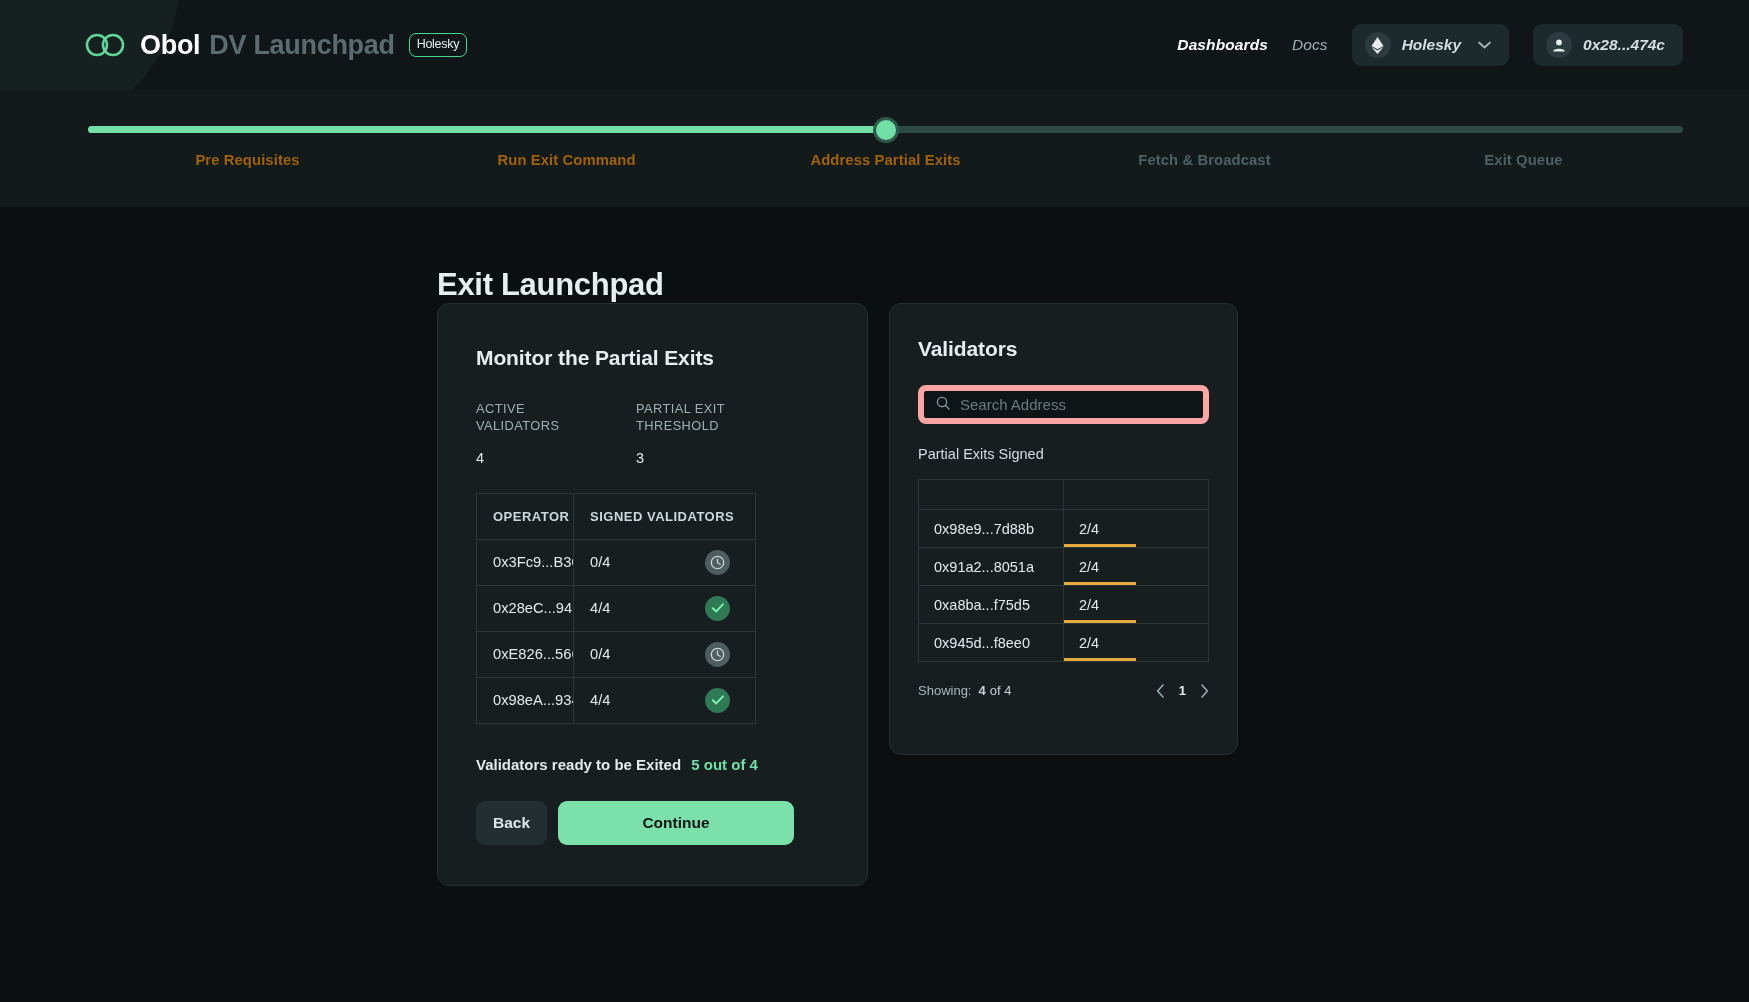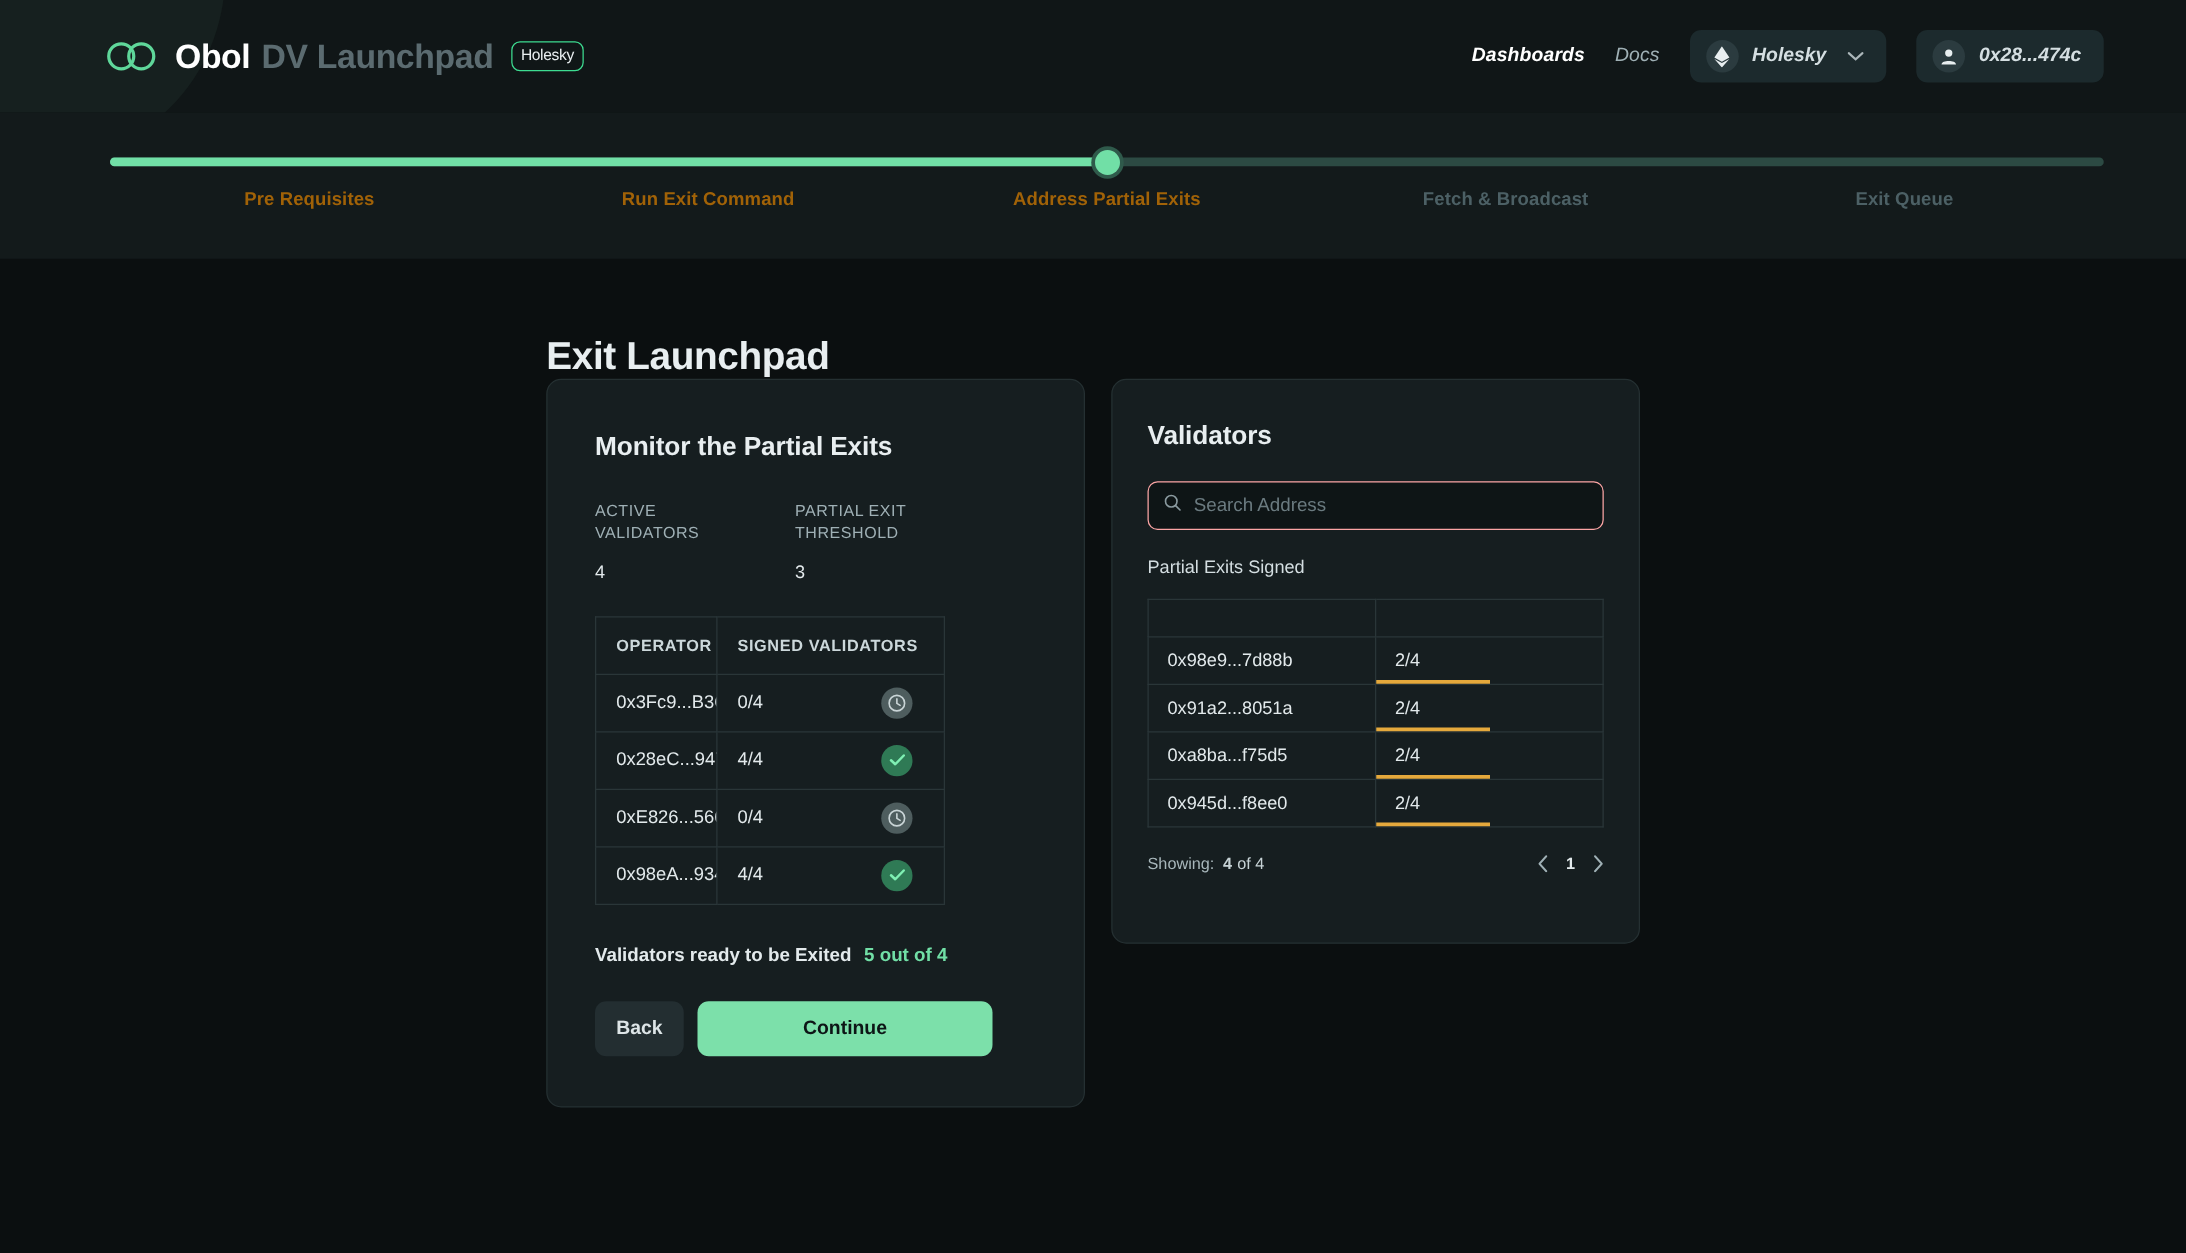--- a/index.html
+++ b/index.html
@@ -155,21 +155,21 @@
     gap: 21px;
     padding-left: 437px;
   }
 
   .card {
     background: #161e20;
     border: 1px solid #253032;
     border-radius: 12px;
   }
   .card-left { width: 431px; padding: 42px 38px 40px; }
-  .card-right { width: 423px; padding: 33px 28px 26px; height: 452px; }
+  .card-right { width: 349px; padding: 33px 28px 26px; height: 452px; }
 
   .card-title {
     font-size: 21px;
     font-weight: bold;
     color: #e8eef0;
     letter-spacing: -0.1px;
   }
 
   .stats { display: flex; margin-top: 31px; }
   .stat { width: 160px; }
@@ -239,21 +239,21 @@
     cursor: pointer;
   }
   .btn-back { width: 71px; background: #232e31; color: #dde5e7; }
   .btn-continue { width: 236px; background: #7ce0aa; color: #0d1516; }
 
   
   .search-box {
     margin-top: 24px;
     height: 39px;
     background: #0e1516;
-    border: 1px solid #fca5a5;
+    border: 6px solid #fca5a5;
     border-radius: 8px;
     display: flex;
     align-items: center;
     padding: 0 12px;
     gap: 10px;
   }
   .search-box input {
     flex: 1;
     background: transparent;
     border: none;

